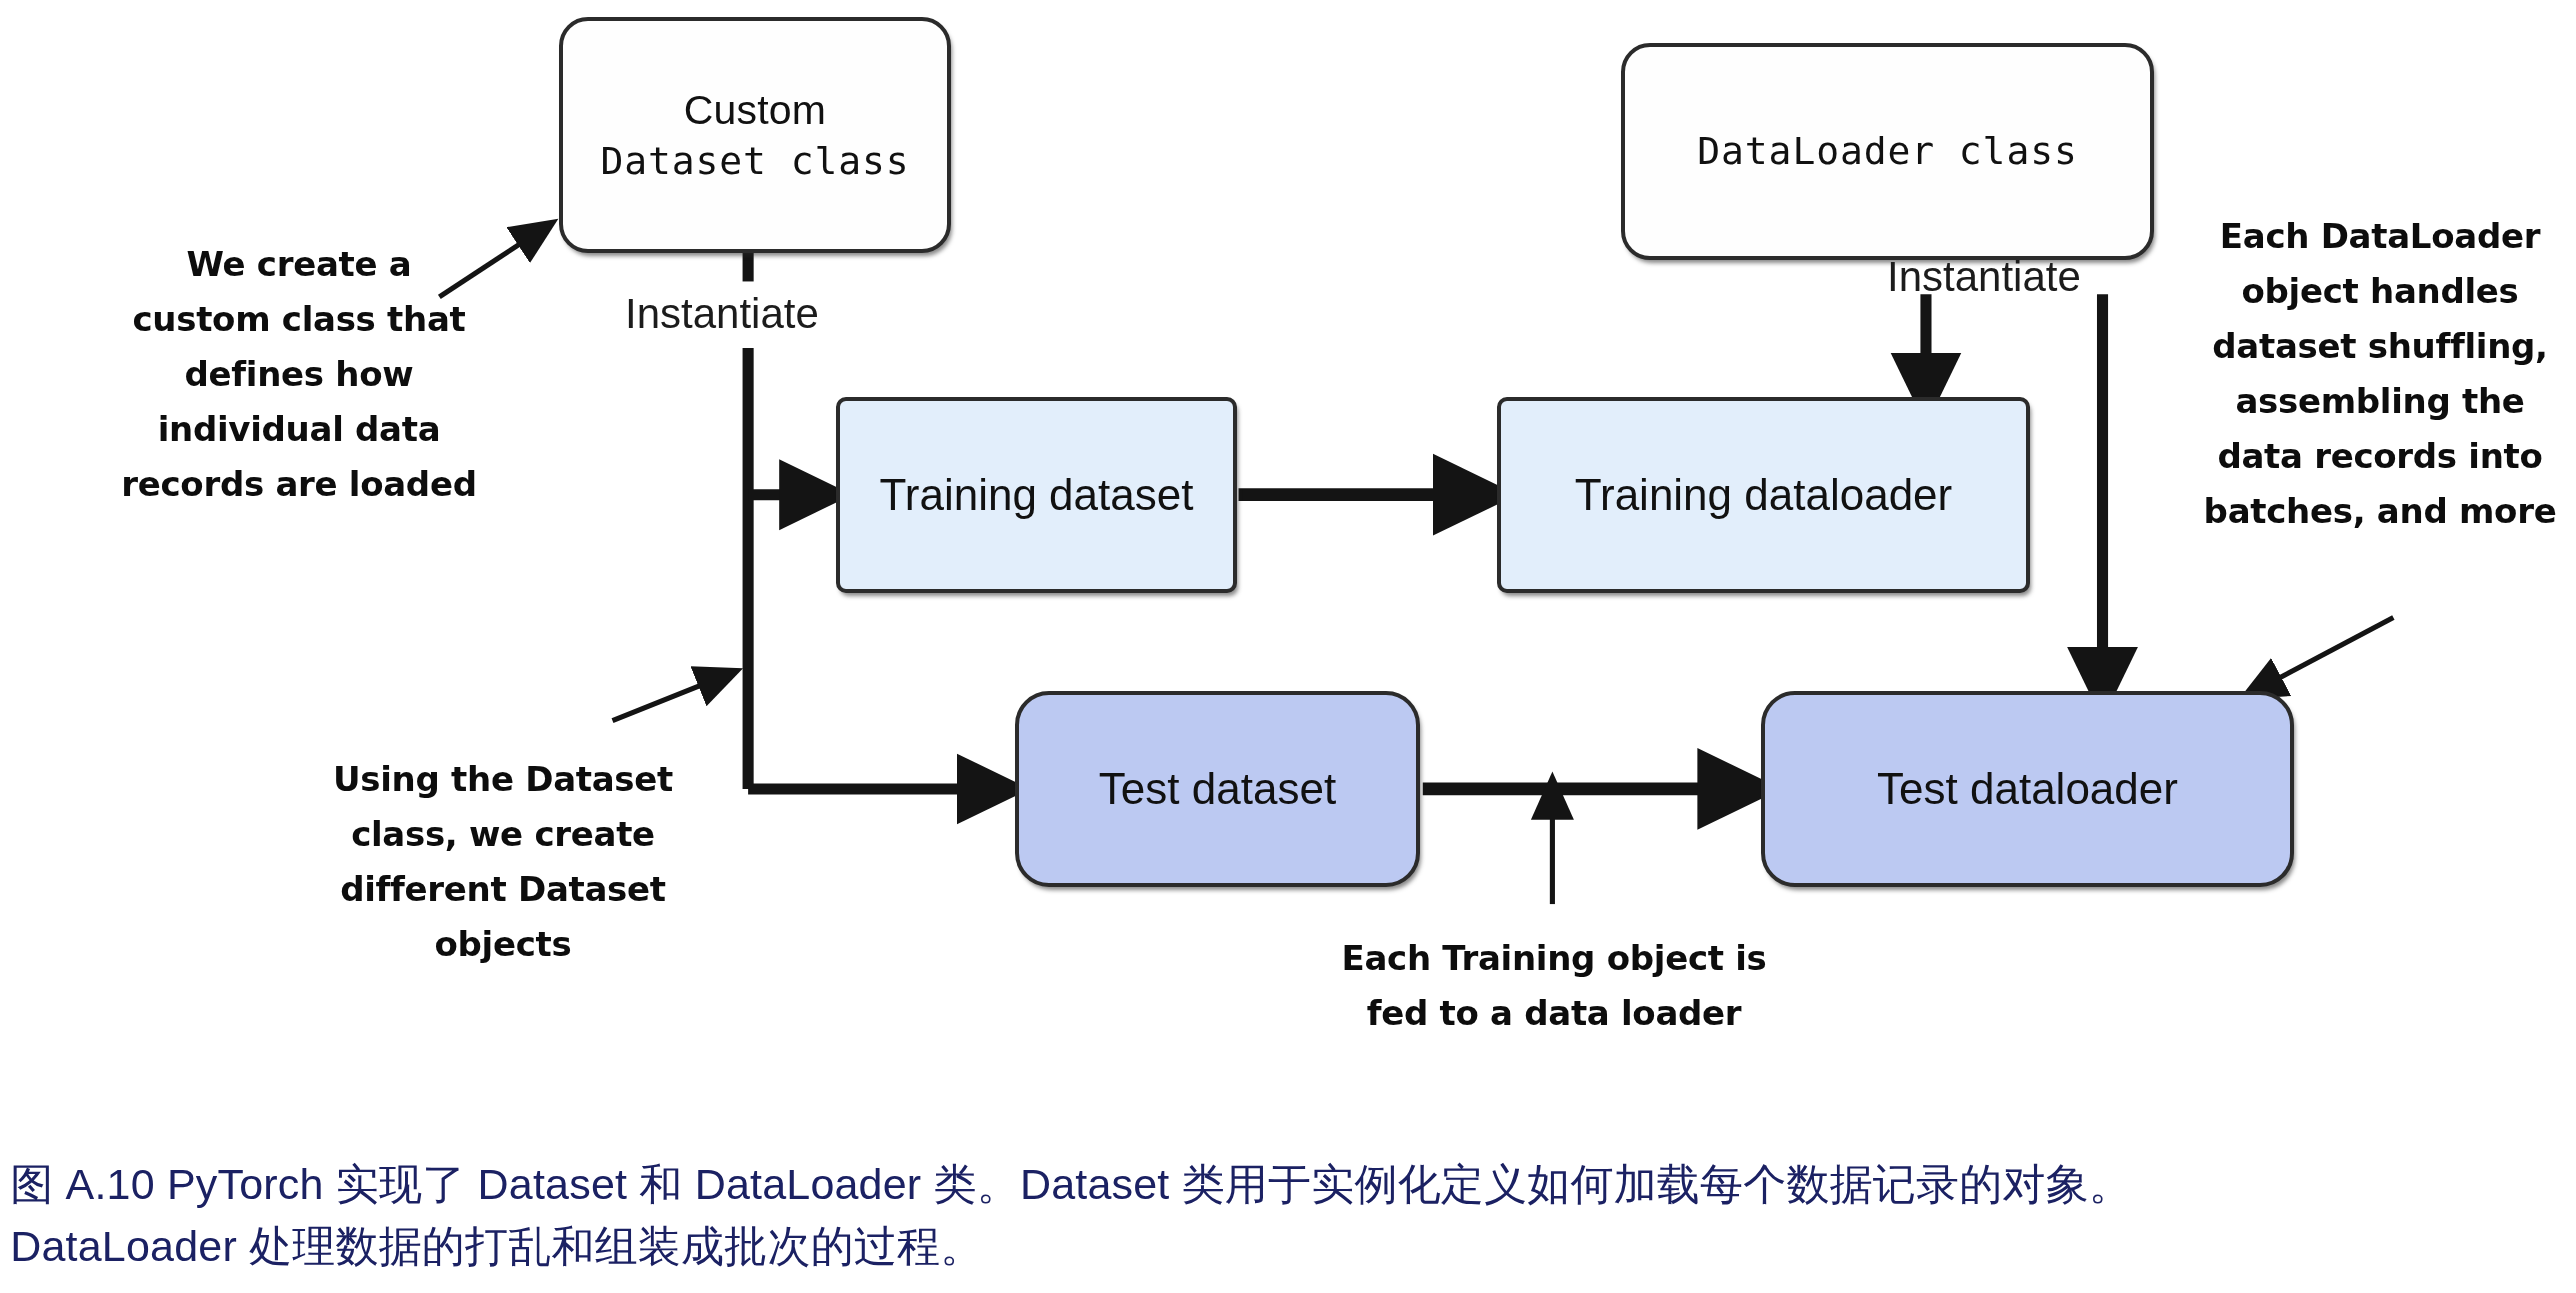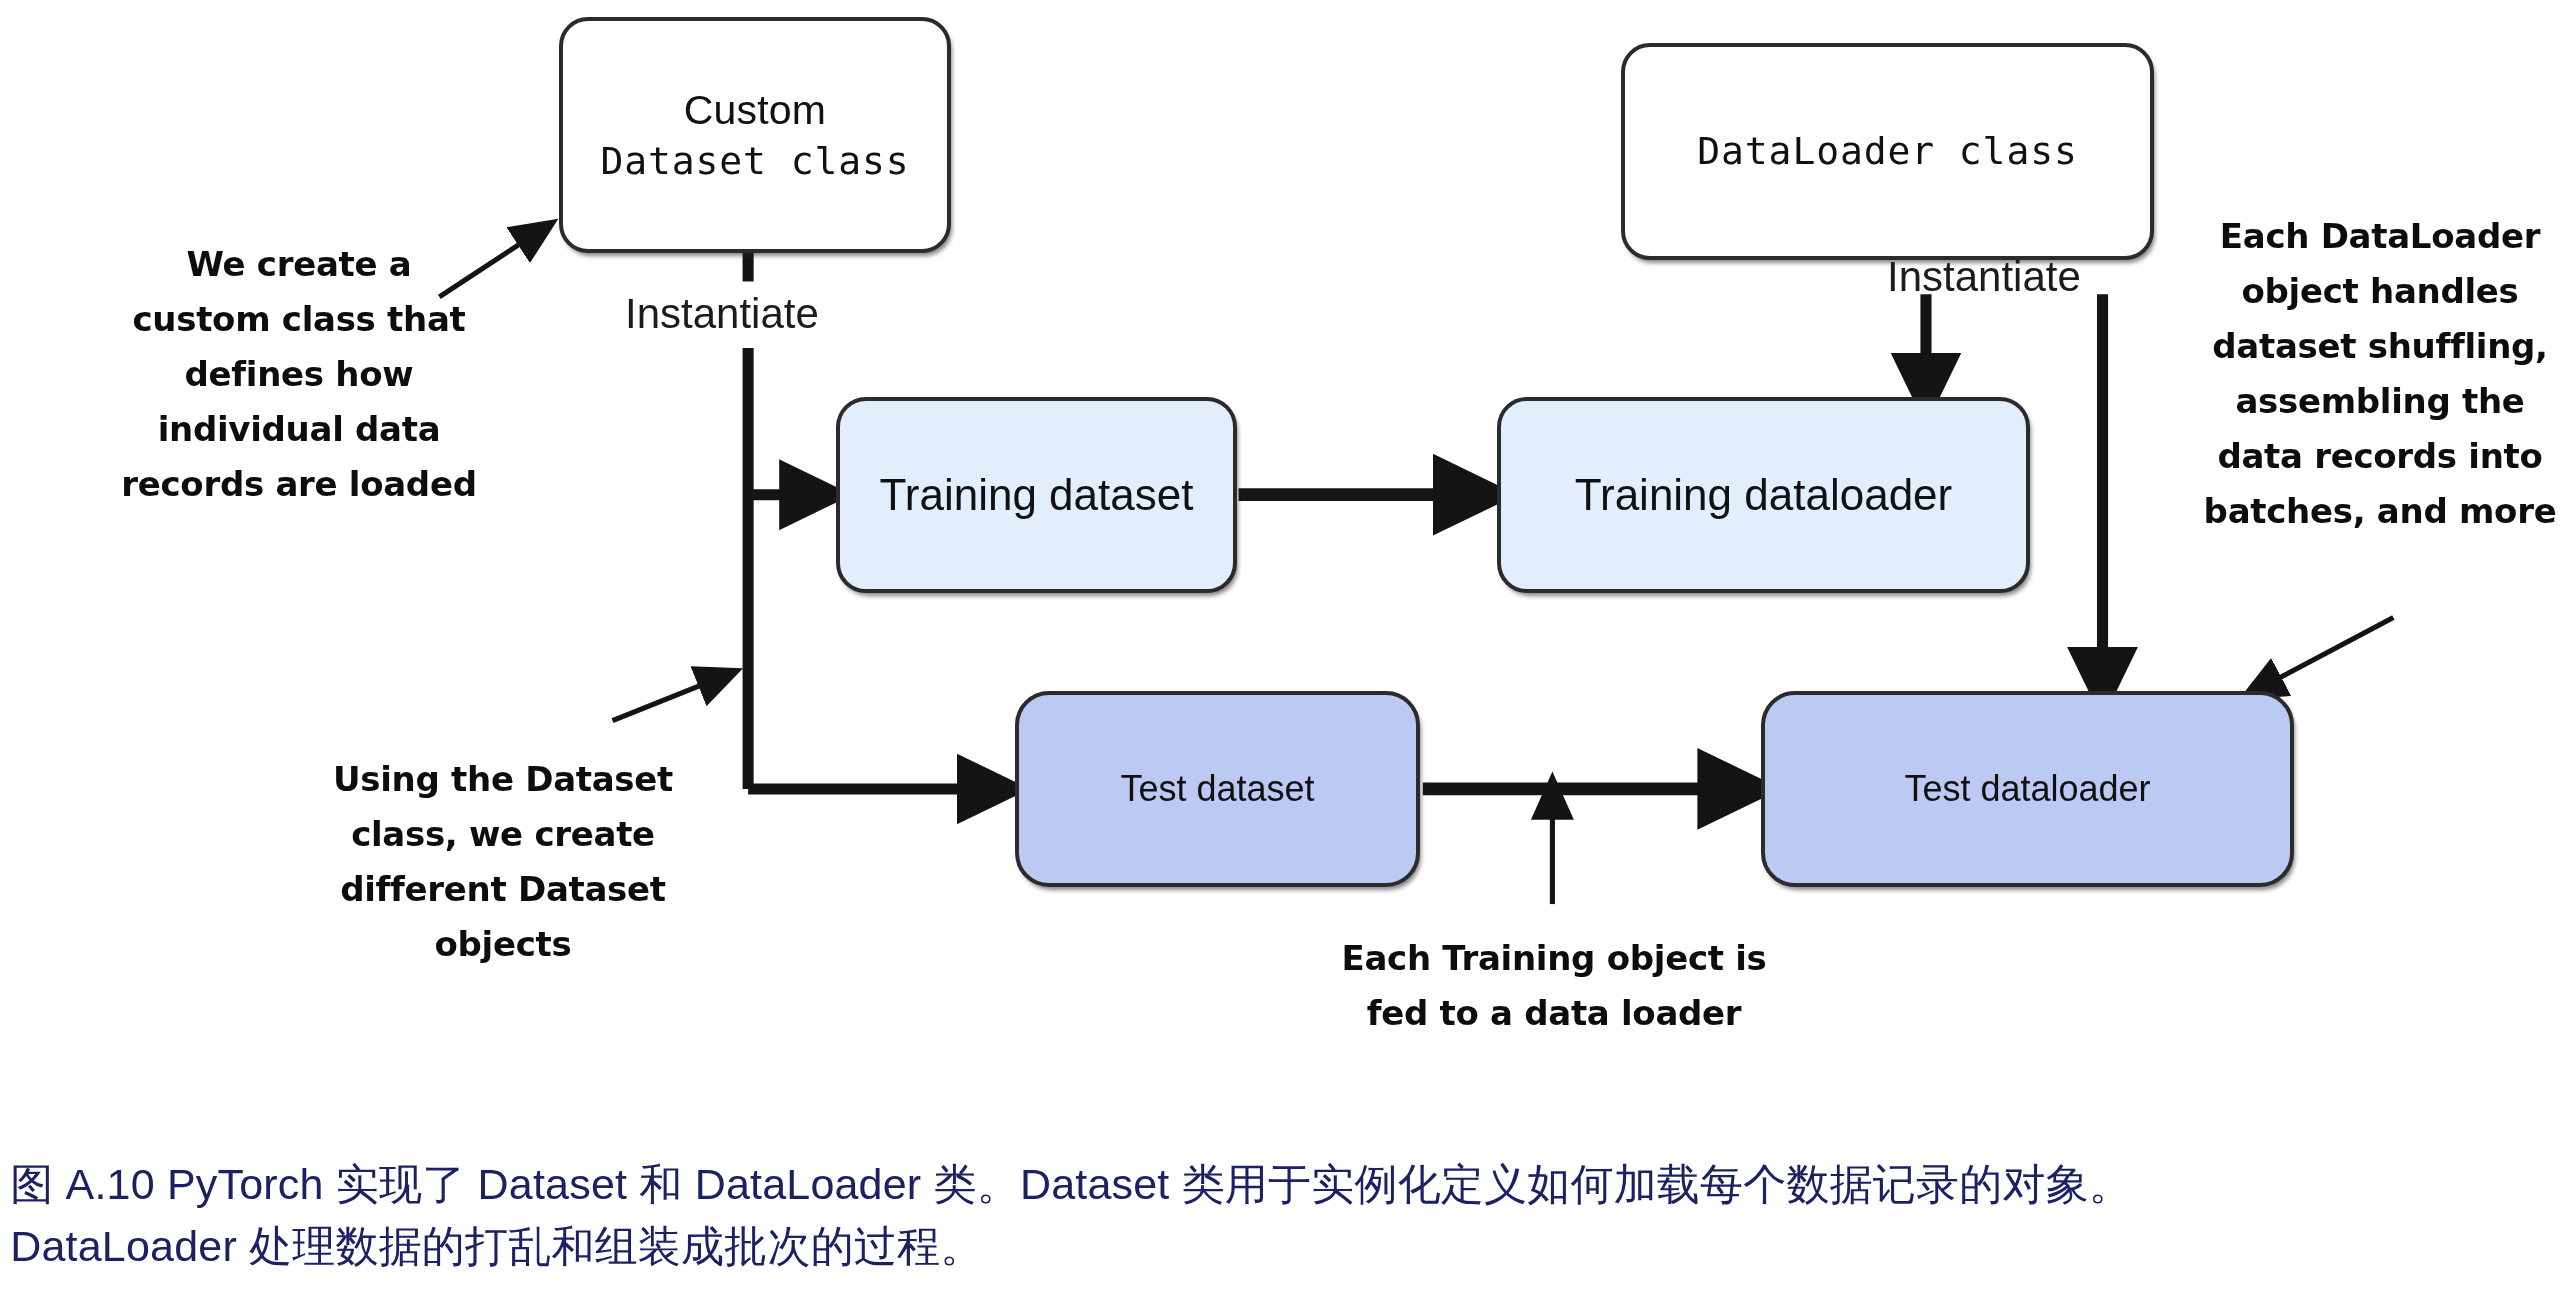--- a/index.html
+++ b/index.html
@@ -32,25 +32,25 @@
     background:#fefefe;
     font-size:41px;
     letter-spacing:0.2px;
   }
   .mono{font-family:"DejaVu Sans Mono", monospace; font-size:38px; letter-spacing:0.9px;}
 
   .train-node{
     background:#e2eefb;
     font-size:44px;
     border-width:4.3px;
-    border-radius:30px;
+    border-radius:10px;
   }
   .test-node{
     background:#bcc9f2;
-    font-size:36px;
+    font-size:44px;
     border-width:4.3px;
     border-radius:34px;
   }
 
   
   .edge-label{
     position:absolute;
     font-size:42px;
     color:#1c1c1c;
     white-space:nowrap;

